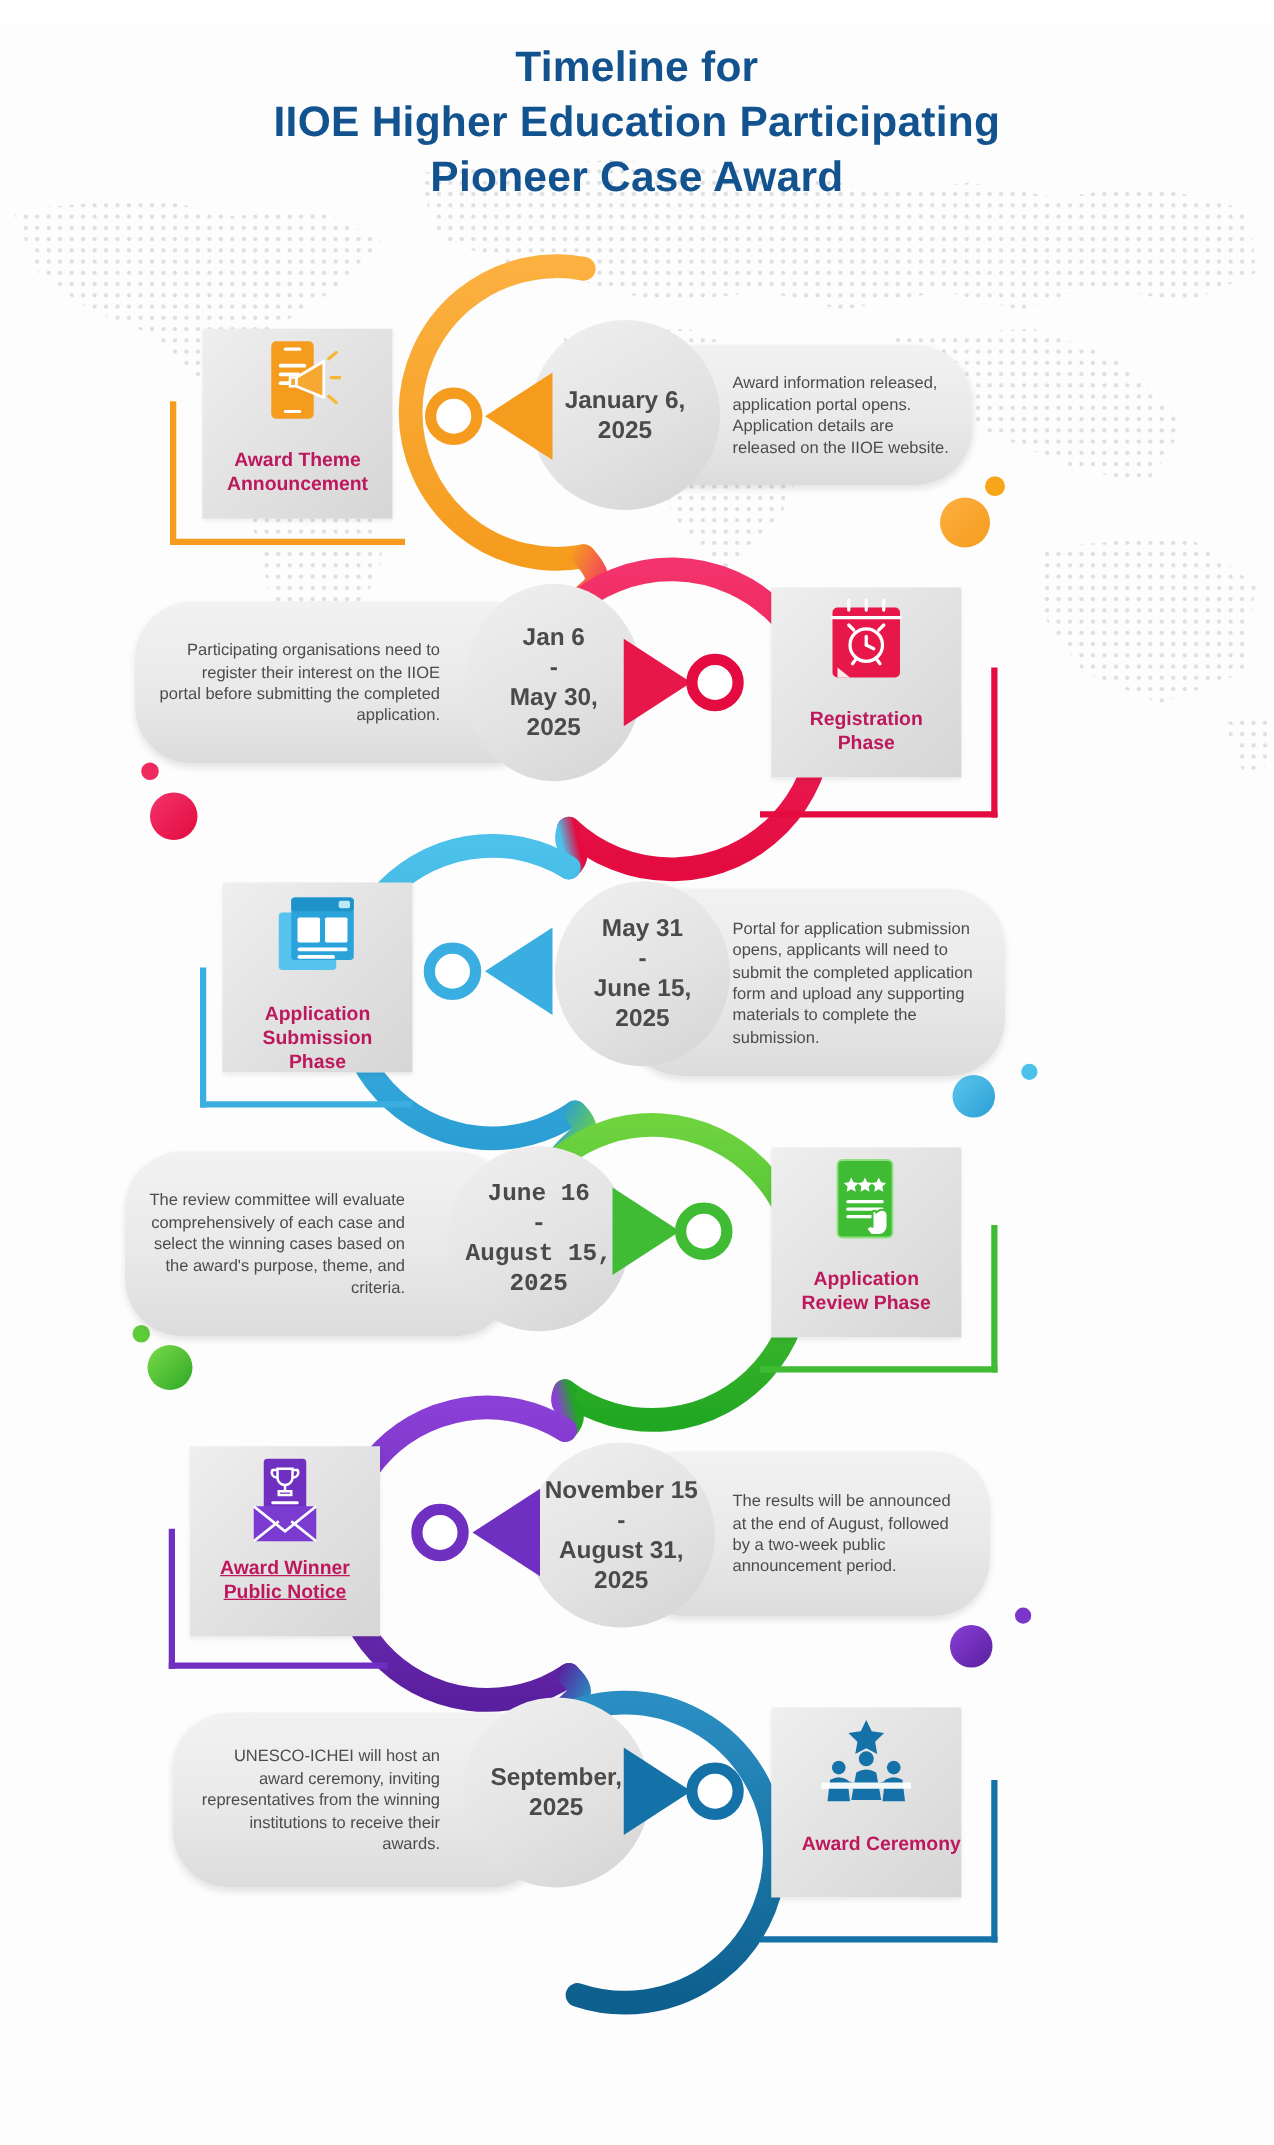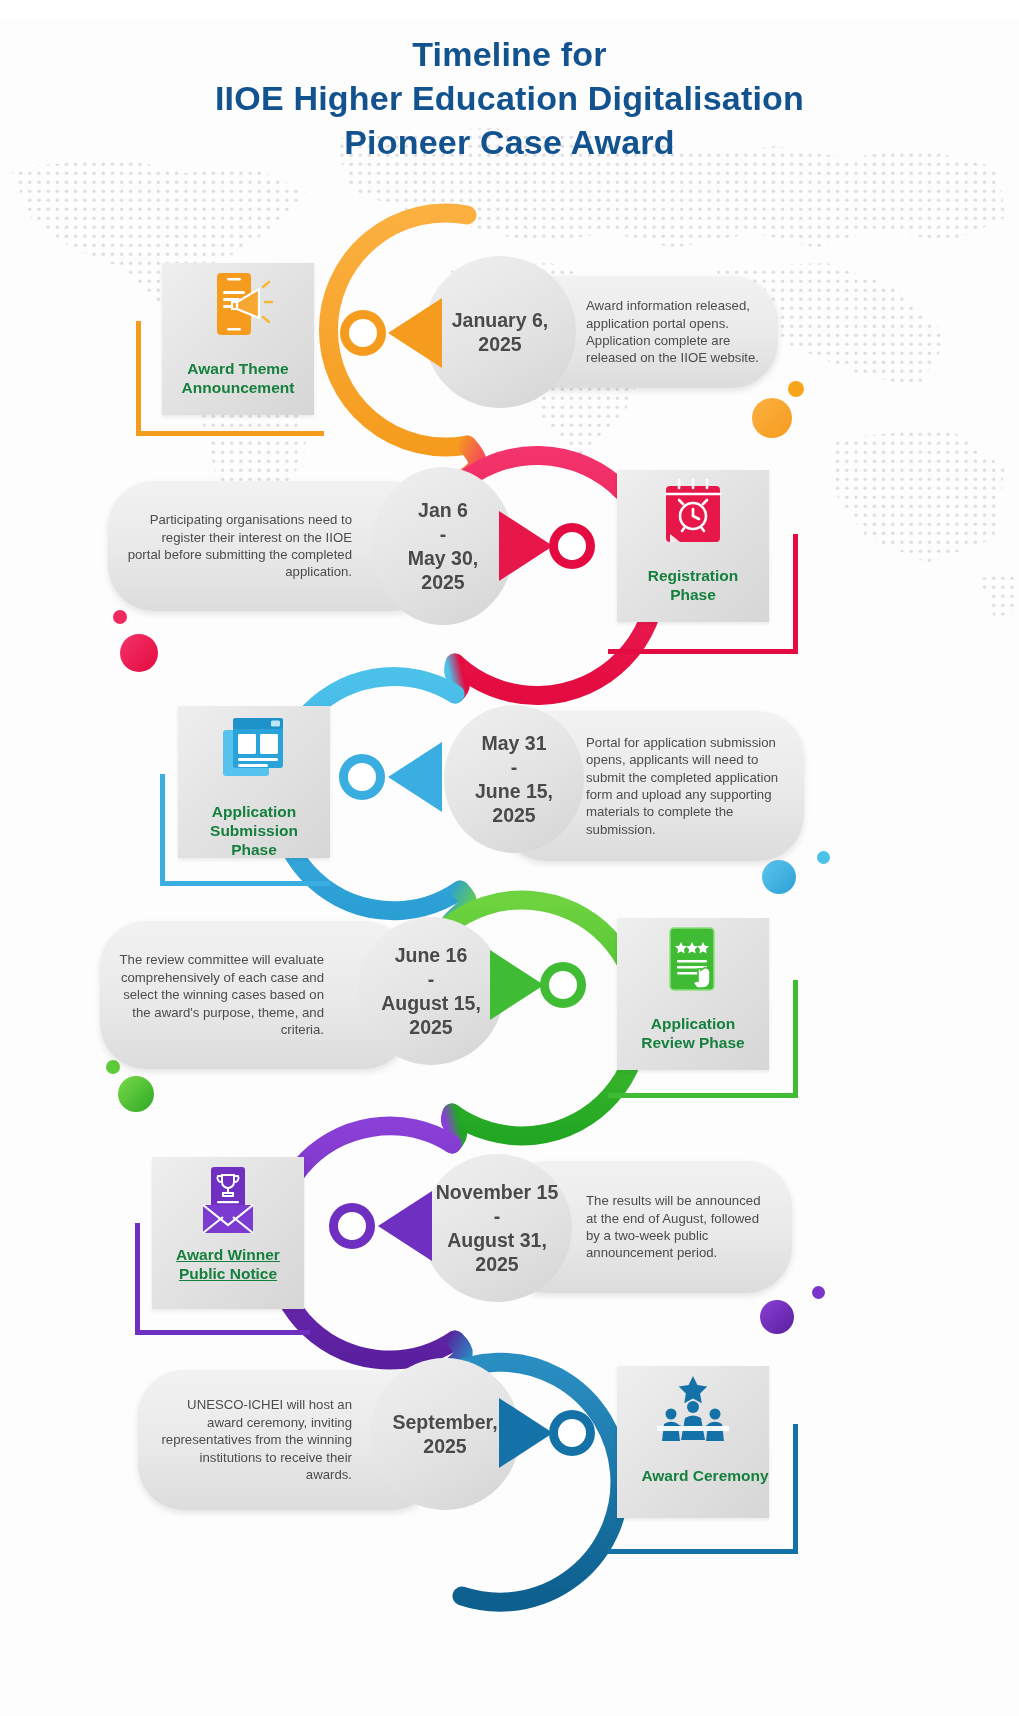--- a/index.html
+++ b/index.html
@@ -61,21 +61,21 @@
     width: 152px; height: 132px;
     background: linear-gradient(135deg,#efefef 0%,#e2e2e2 50%,#d6d6d6 100%);
     display: flex; align-items: center; justify-content: center;
     box-shadow: 0 2px 4px rgba(0,0,0,.08);
   }
   .icard .cap {
     position: absolute; left: 0; width: 152px;
     top: 78px;
     text-align: center;
     font-size: 15.5px; font-weight: bold; line-height: 19px;
-    color: #15803d;
+    color: #be185d;
   }
   .icard .sq { height: 152px; align-items: flex-start; padding-top: 8px;}
   
   .bracket {
     position: absolute;
     border-style: solid;
     z-index: 8;
   }
   
   .datecircle {
@@ -123,21 +123,21 @@
         <path d="M960,560 L1000,555 L1010,590 L975,600 Z"></path>
       </clipPath>
     </defs>
     <g transform="translate(0,0) scale(1.02,1.0)">
       <rect x="0" y="0" width="1019" height="640" fill="url(#dots)" clip-path="url(#mapclip)"></rect>
     </g>
   </svg>
 
   <div class="title-wrap">
     <div class="title-line">Timeline for</div>
-    <div class="title-line">IIOE Higher Education Digitalisation</div>
+    <div class="title-line">IIOE Higher Education Participating</div>
     <div class="title-line">Pioneer Case Award</div>
   </div>
 
   <svg class="arcs" width="1019" height="1716" viewBox="0 0 1019 1716" aria-hidden="true">
     <defs>
       <linearGradient id="g1" x1="0" y1="0" x2="0" y2="1">
         <stop offset="0%" stop-color="#fbb040"></stop>
           <stop offset="100%" stop-color="#f59c1e"></stop>
       </linearGradient>
       <linearGradient id="g2" x1="0" y1="0" x2="0" y2="1">
@@ -255,21 +255,21 @@
     </svg>
 
     <div class="datecircle" style="left:424px;top:238px;width:152px;height:152px;">
       <span>
         <span>January  6,</span>
         <span>2025</span>
       </span>
     </div>
 
     <div class="bubble right" style="left:500px;top:258px;width:278px;height:112px;">
-      <p>Award information released, application portal opens. Application complete are released on the IIOE website.</p>
+      <p>Award information released, application portal opens. Application details are released on the IIOE website.</p>
     </div>
   </div>
 
   <div class="row" style="top:0;">
     <div class="bracket" style="left:608px;top:516px;width:190px;height:120px;border-width:0 5px 5px 0;border-color:#e30b3f;"></div>
     <div class="icard" style="left:617px;top:452px;">
       <div class="sq">
         <svg width="66" height="72" viewBox="0 0 66 72">
           <rect x="6" y="8" width="54" height="56" rx="4" fill="#e8174a"></rect>
           <g stroke="#fff" stroke-width="2.6" stroke-linecap="round">
@@ -372,21 +372,21 @@
       </div>
       <div class="cap" style="top:96px;">
         <div>Application</div>
         <div>Review Phase</div>
       </div>
     </div>
     <div class="node" style="left:540px;top:944px;width:46px;height:46px;border:9px solid #3fbc34;"></div>
     <svg style="position:absolute;left:488px;top:930px;z-index:11;" width="62" height="74">
       <path d="M2,2 L56,37 L2,72 Z" fill="#3fbc34"></path>
     </svg>
-    <div class="datecircle" style="left:358px;top:899px;width:146px;height:148px;">
+    <div class="datecircle" style="left:358px;top:899px;width:146px;height:148px;font-family:Liberation Mono, monospace;">
       <span>
         <span>June 16</span>
         <span>-</span>
         <span>August 15,</span>
         <span>2025</span>
       </span>
     </div>
     <div class="bubble left" style="left:100px;top:903px;width:310px;height:148px;">
       <p>The review committee will evaluate comprehensively of each case and select the winning cases based on the award's purpose, theme, and criteria.</p>
     </div>

